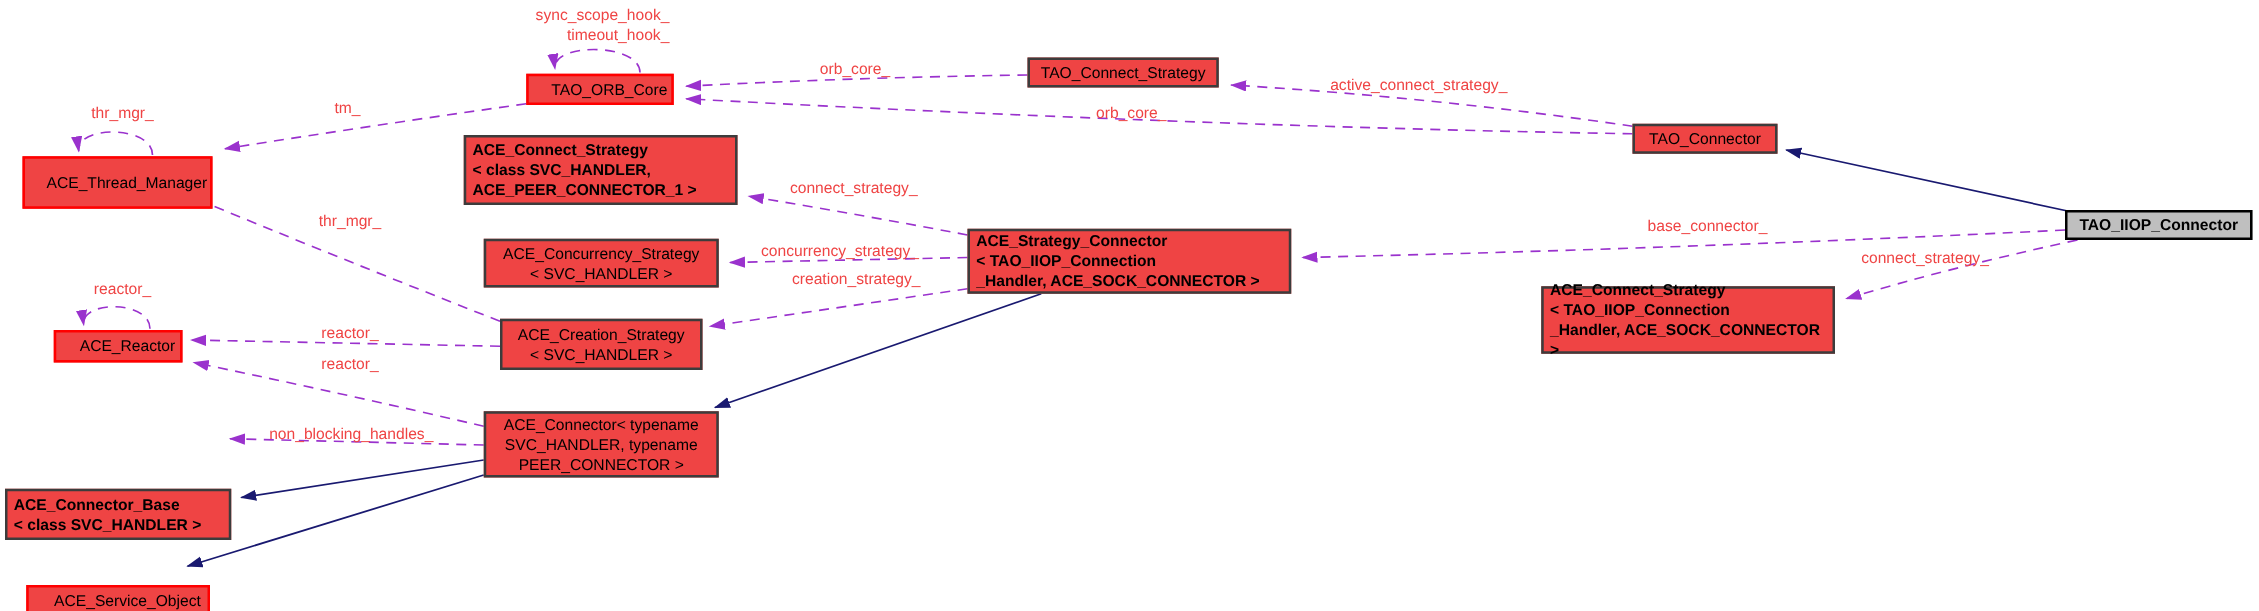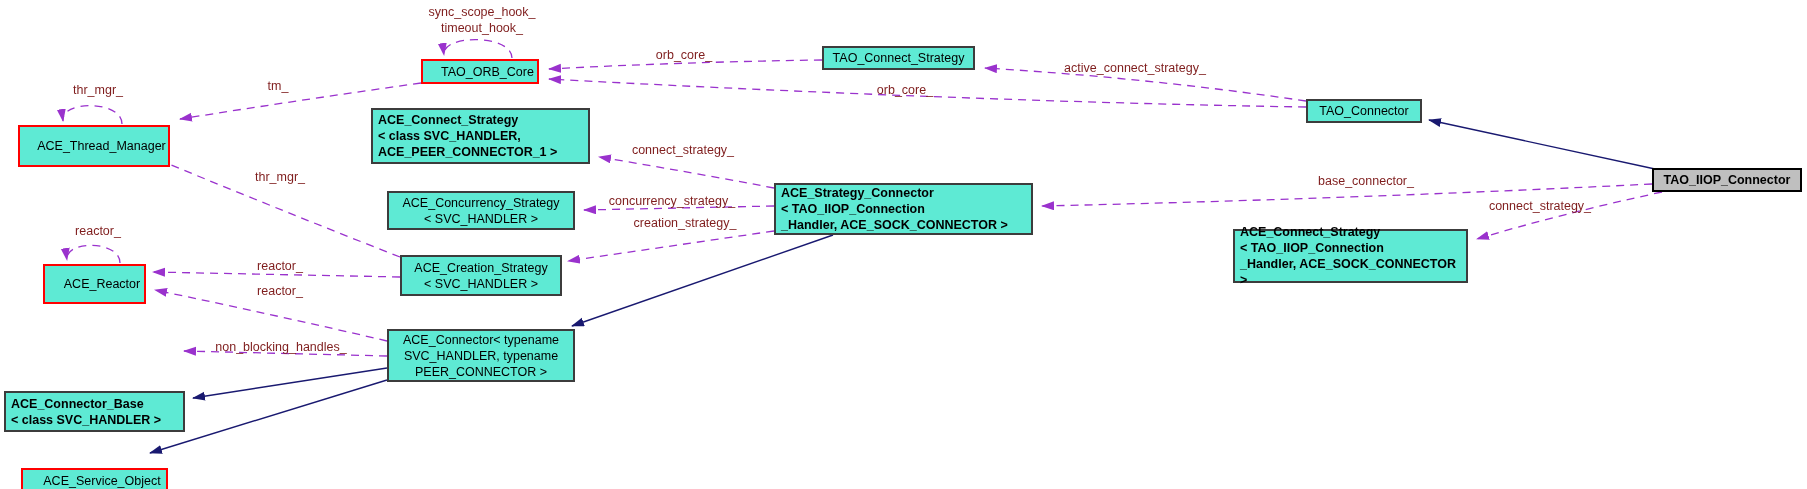--- a/index.html
+++ b/index.html
@@ -1,26 +1,26 @@
 <!DOCTYPE html>
 <html><head>
 <meta charset="utf-8">
 <style>
   html,body{margin:0;padding:0;background:#ffffff;}
   #canvas{position:relative;width:1807px;height:489px;background:#ffffff;
           font-family:"Liberation Sans","DejaVu Sans",sans-serif;overflow:hidden;}
   #edges{position:absolute;left:0;top:0;width:1807px;height:489px;}
-  .node{position:absolute;background:#5eead4;border:2px solid #3c3c3c;box-sizing:border-box;
+  .node{position:absolute;background:#ef4444;border:2px solid #3c3c3c;box-sizing:border-box;
         display:flex;align-items:center;justify-content:center;text-align:center;
         font-size:12.5px;line-height:16px;white-space:pre-line;color:#000;cursor:pointer;}
   .node.red{border-color:#ff0000;padding-left:15px;}
   .node.selected{background:#bfbfbf;border-color:#000000;cursor:default;font-weight:bold;}
   .node.left{justify-content:flex-start;text-align:left;padding-left:5px;font-weight:bold;}
   .elabel{position:absolute;transform:translate(-50%,-50%);font-size:12.5px;line-height:16px;
-          white-space:pre-line;text-align:center;color:#7f1d1d;}
+          white-space:pre-line;text-align:right;color:#ef4444;}
 </style>
 </head>
 <body>
 
 <div id="canvas">
 
   <svg id="edges" width="1807" height="489" viewBox="0 0 1807 489" xmlns="http://www.w3.org/2000/svg">
     <defs>
       <marker id="ap" markerWidth="14" markerHeight="10" refX="12" refY="4.5" orient="auto" markerUnits="userSpaceOnUse">
         <path d="M0,0 L13,4.5 L0,9 z" fill="#9a32cd"></path>
@@ -66,21 +66,21 @@
 &lt; class SVC_HANDLER,
  ACE_PEER_CONNECTOR_1 &gt;</div>
   <div class="node" style="left:387px;top:191px;width:188px;height:39px">ACE_Concurrency_Strategy
 &lt; SVC_HANDLER &gt;</div>
   <div class="node left" style="left:774px;top:183px;width:259px;height:52px">ACE_Strategy_Connector
 &lt; TAO_IIOP_Connection
  _Handler, ACE_SOCK_CONNECTOR &gt;</div>
   <div class="node left" style="left:1233px;top:229px;width:235px;height:54px">ACE_Connect_Strategy
 &lt; TAO_IIOP_Connection
 _Handler, ACE_SOCK_CONNECTOR &gt;</div>
-  <div class="node red" style="left:43px;top:264px;width:103px;height:40px">ACE_Reactor</div>
+  <div class="node red" style="left:43px;top:264px;width:103px;height:26px">ACE_Reactor</div>
   <div class="node" style="left:400px;top:255px;width:162px;height:41px">ACE_Creation_Strategy
 &lt; SVC_HANDLER &gt;</div>
   <div class="node" style="left:387px;top:329px;width:188px;height:53px">ACE_Connector&lt; typename
 SVC_HANDLER, typename
 PEER_CONNECTOR &gt;</div>
   <div class="node left" style="left:4px;top:391px;width:181px;height:41px">ACE_Connector_Base
 &lt; class SVC_HANDLER &gt;</div>
   <div class="node red" style="left:21px;top:468px;width:147px;height:26px">ACE_Service_Object</div>
 
   <div class="elabel" style="left:482px;top:20px">sync_scope_hook_

